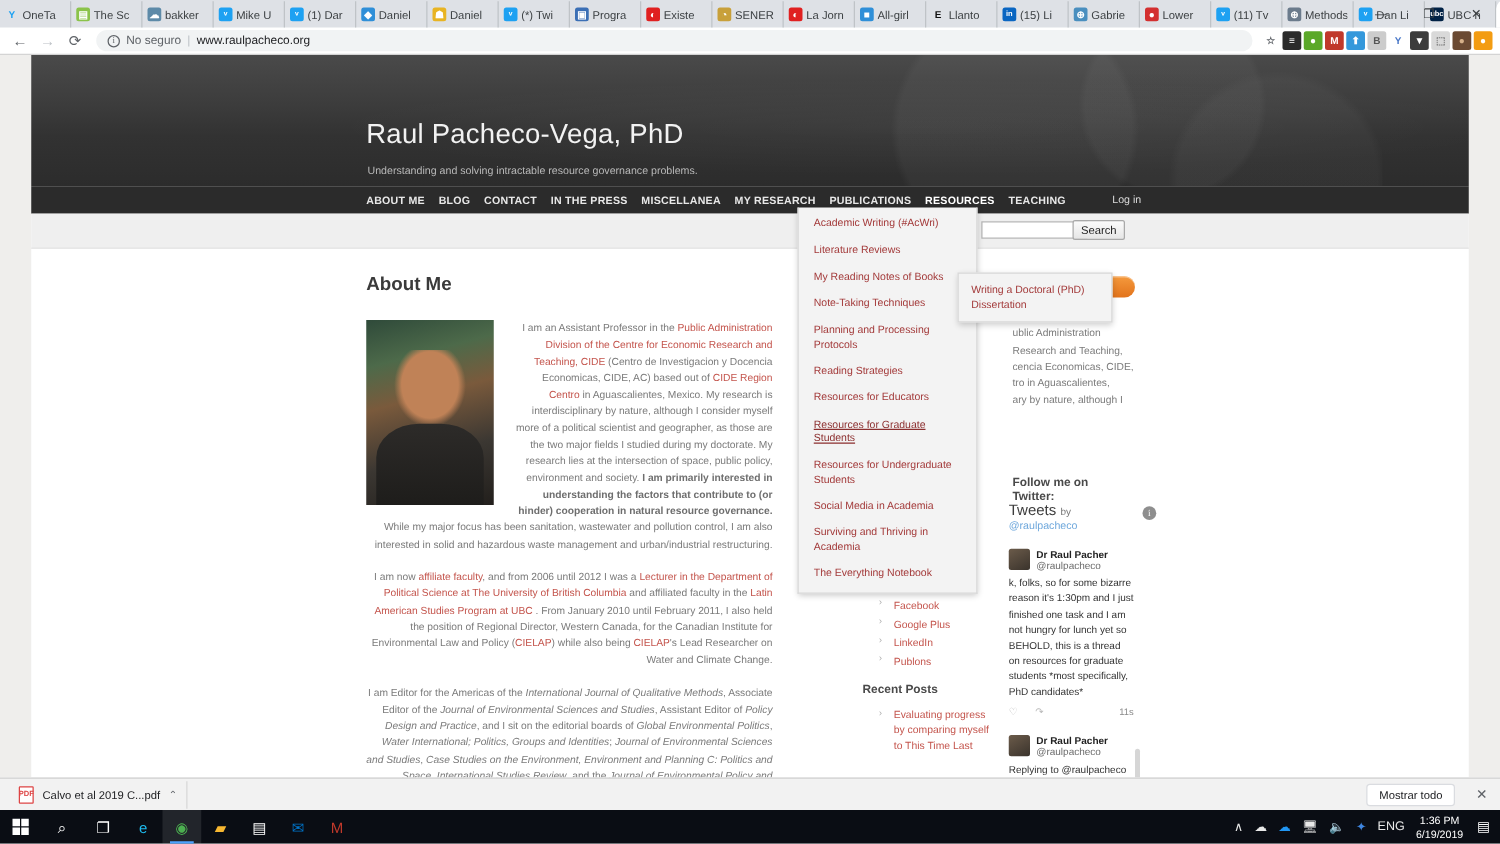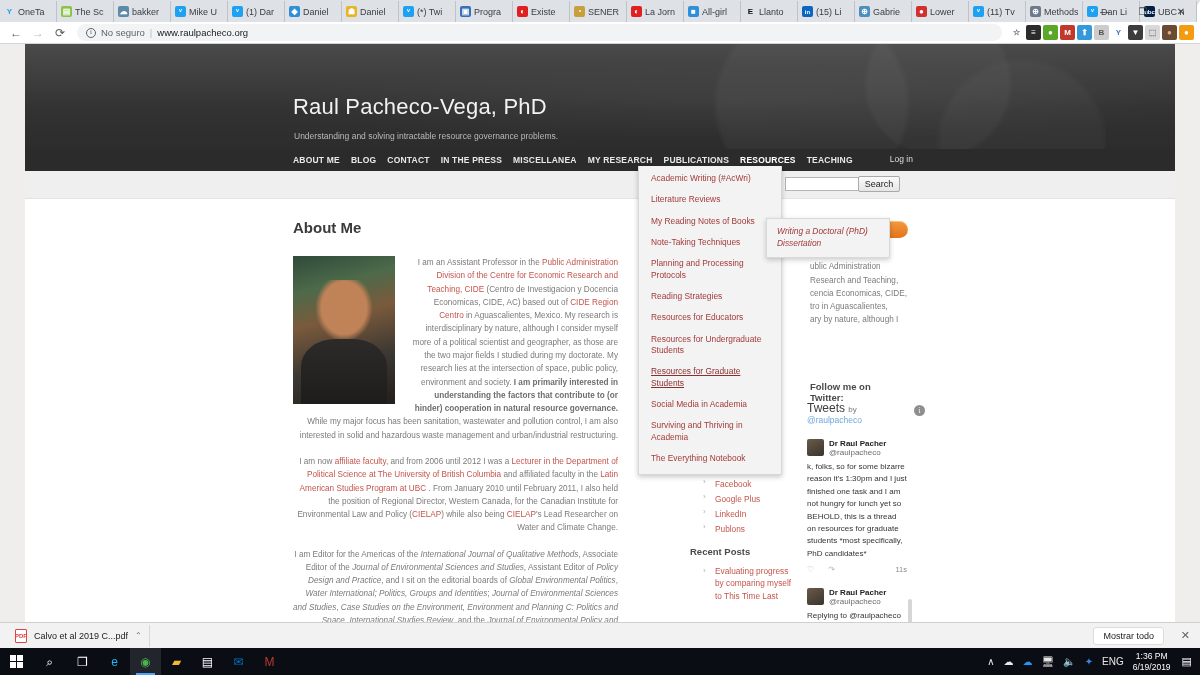--- a/index.html
+++ b/index.html
@@ -166,21 +166,20 @@
   .dd-item.active { text-decoration: underline; color: #8c2f2f; }
   .submenu {
     position: absolute;
     left: 766px; top: 174px;
     width: 124px;
     background: #f3f3f3;
     border: 1px solid #d8d8d8;
     box-shadow: 0 2px 5px rgba(0,0,0,0.2);
     z-index: 41;
     padding: 3px 0;
-    font-style: italic;
   }
   .sub-item {
     font-size: 8.4px; color: #a33a3a;
     padding: 4px 10px; line-height: 1.4;
   }
 
   
   .content {
     position: absolute; left: 0; top: 127px;
     width: 1150px; height: 451px;
@@ -647,22 +646,22 @@
   </div>
 
   <div class="dropdown" id="dropdown">
       <div class="dd-item">Academic Writing (#AcWri)</div>
       <div class="dd-item">Literature Reviews</div>
       <div class="dd-item">My Reading Notes of Books</div>
       <div class="dd-item">Note-Taking Techniques</div>
       <div class="dd-item">Planning and Processing Protocols</div>
       <div class="dd-item">Reading Strategies</div>
       <div class="dd-item">Resources for Educators</div>
+      <div class="dd-item active">Resources for Graduate Students</div>
       <div class="dd-item">Resources for Undergraduate Students</div>
-      <div class="dd-item active">Resources for Graduate Students</div>
       <div class="dd-item">Social Media in Academia</div>
       <div class="dd-item">Surviving and Thriving in Academia</div>
       <div class="dd-item">The Everything Notebook</div>
     </div>
   <div class="submenu" id="submenu">
       <div class="sub-item">Writing a Doctoral (PhD) Dissertation</div>
     </div>
 
 </div>
 

